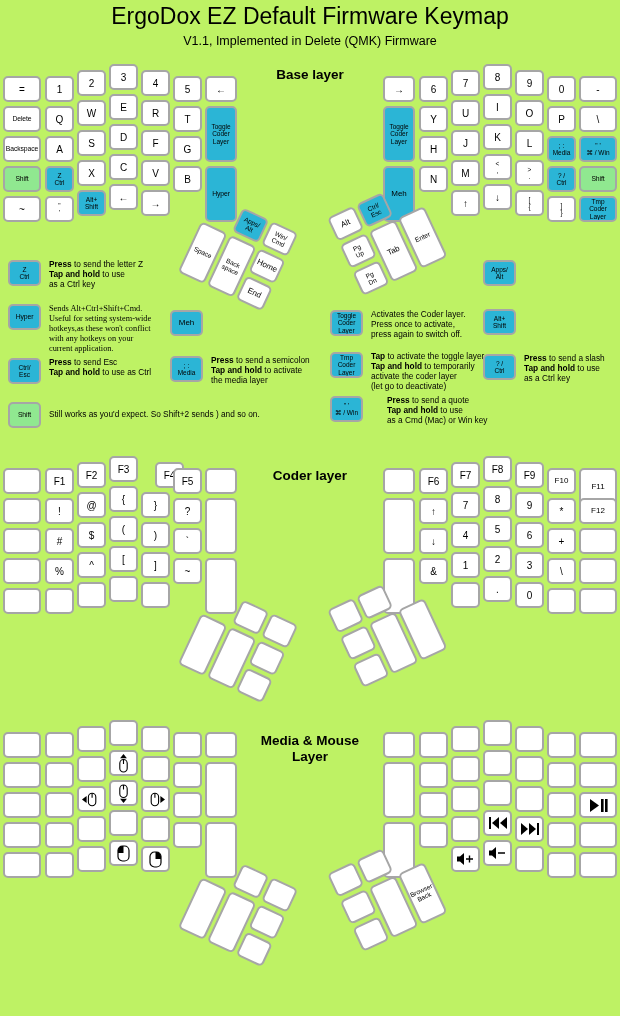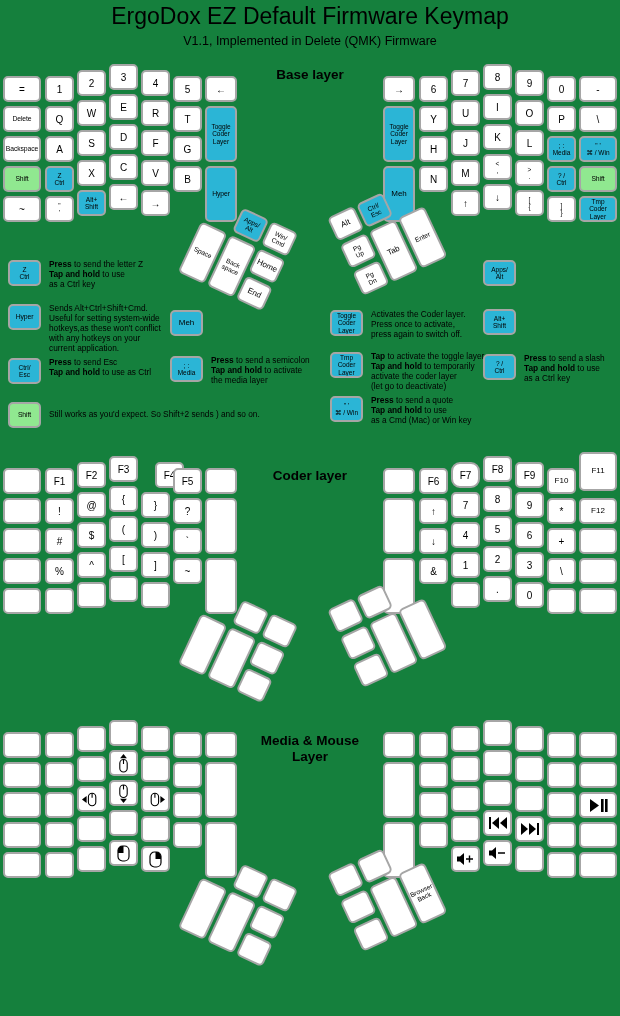--- a/index.html
+++ b/index.html
@@ -1,18 +1,18 @@
 <!DOCTYPE html>
 <html><head>
 <meta charset="utf-8">
 <style>
   * { margin:0; padding:0; box-sizing:border-box; }
   html,body { background:#fff; }
   body { font-family:"Liberation Sans","DejaVu Sans",sans-serif; color:#000; }
-  .page { position:relative; width:620px; height:1016px; background:#15803d; overflow:hidden; }
+  .page { position:relative; width:620px; height:1016px; background:#bef264; overflow:hidden; }
 
   .title { position:absolute; top:3px; left:0; right:0; text-align:center; font-size:23px; font-weight:400; }
   .subtitle { position:absolute; top:34px; left:0; right:0; text-align:center; font-size:12.5px; }
 
   .layer-heading { position:absolute; left:0; right:0; text-align:center; font-weight:bold; font-size:13.5px; line-height:1.15; }
   .h-base  { top:67px; }
   .h-coder { top:468px; }
   .h-media { top:733px; }
 
   #keys-root { position:absolute; left:0; top:0; width:620px; height:1016px; }
@@ -25,28 +25,28 @@
   .klabel.small { font-size:6.8px; letter-spacing:-0.1px; }
   .klabel.multi { font-size:6.5px; line-height:1.15; }
   .kicon svg { display:block; }
 
   .thumb { position:absolute; width:93px; height:86px; transform-origin:0 0; }
 
   .legend-item { position:absolute; display:flex; gap:8px; align-items:flex-start; }
   .legend-key  { position:relative; width:33px; height:26px; flex:0 0 auto; display:block; }
   .legend-text { font-size:8.3px; line-height:1.2; }
   .li1  { left:8px;   top:260px; }  .li1  .legend-text{max-width:160px;}
-  .li2  { left:8px;   top:304px; }  .li2  .legend-text{max-width:165px;}
+  .li2  { left:8px;   top:304px; }  .li2  .legend-text{max-width:165px;font-family:Liberation Serif, serif;}
   .li3  { left:8px;   top:358px; }  .li3  .legend-text{max-width:170px;}
   .li4  { left:8px;   top:402px; align-items:center; } .li4 .legend-text{max-width:270px;}
   .li5  { left:170px; top:310px; }  .li5  .legend-text{max-width:132px;}
   .li6  { left:170px; top:356px; }  .li6  .legend-text{max-width:132px;}
   .li7  { left:330px; top:310px; }  .li7  .legend-text{max-width:125px;}
   .li8  { left:330px; top:352px; }  .li8  .legend-text{max-width:152px;}
-  .li9  { left:330px; top:396px; }  .li9  .legend-text{max-width:140px;}
+  .li9  { left:330px; top:396px; }  .li9  .legend-text{max-width:140px;margin-left:16px;}
   .li10 { left:483px; top:260px; }  .li10 .legend-text{max-width:106px;}
   .li11 { left:483px; top:309px; }  .li11 .legend-text{max-width:110px;}
   .li12 { left:483px; top:354px; }  .li12 .legend-text{max-width:100px;}
 
   .footer { position:absolute; left:8px; top:986px; font-size:10.5px; line-height:1.25; }
 </style>
 </head>
 <body>
 
 <div class="page">
@@ -406,33 +406,33 @@
         <div class="key" style="left: 64px; top: 60px; width: 29px; height: 26px;">
           <span class="klabel big"></span>
         </div>
       </div>
       <div class="key" style="left: 383px; top: 468px; width: 32px; height: 26px;">
         <span class="klabel big"></span>
       </div>
       <div class="key" style="left: 419px; top: 468px; width: 29px; height: 26px;">
         <span class="klabel big">F6</span>
       </div>
-      <div class="key" style="left: 451px; top: 462px; width: 29px; height: 26px; border-radius: 9px;">
+      <div class="key" style="left: 451px; top: 462px; width: 29px; height: 26px;">
         <span class="klabel big">F7</span>
       </div>
       <div class="key" style="left: 483px; top: 456px; width: 29px; height: 26px;">
         <span class="klabel big">F8</span>
       </div>
       <div class="key" style="left: 515px; top: 462px; width: 29px; height: 26px;">
         <span class="klabel big">F9</span>
       </div>
       <div class="key" style="left: 547px; top: 468px; width: 29px; height: 26px;">
         <span class="klabel mid">F10</span>
       </div>
-      <div class="key" style="left: 579px; top: 452px; width: 38px; height: 39px;">
+      <div class="key" style="left: 579px; top: 468px; width: 38px; height: 39px;">
         <span class="klabel mid">F11</span>
       </div>
       <div class="key" style="left: 383px; top: 498px; width: 32px; height: 56px;">
         <span class="klabel big"></span>
       </div>
       <div class="key" style="left: 419px; top: 498px; width: 29px; height: 26px;">
         <span class="klabel big">↑</span>
       </div>
       <div class="key" style="left: 451px; top: 492px; width: 29px; height: 26px;">
         <span class="klabel big">7</span>

